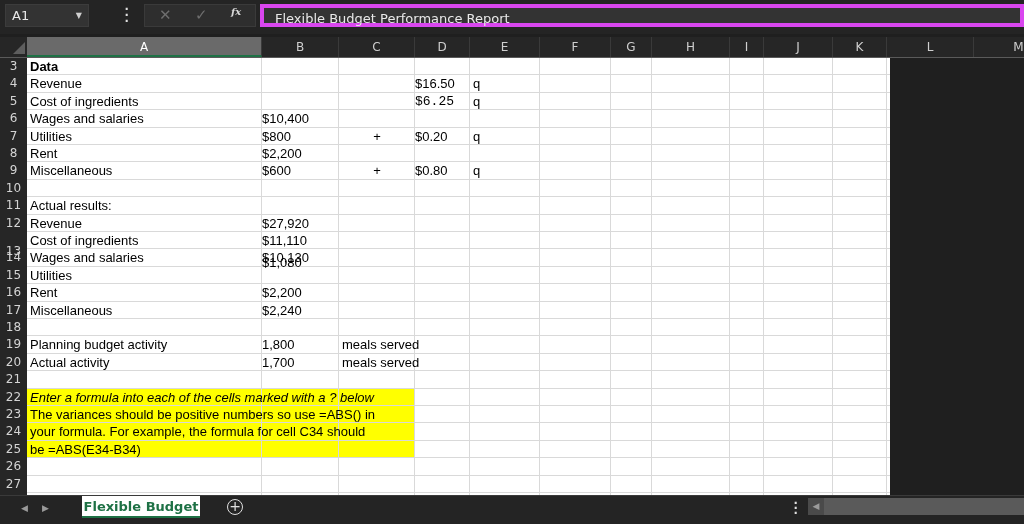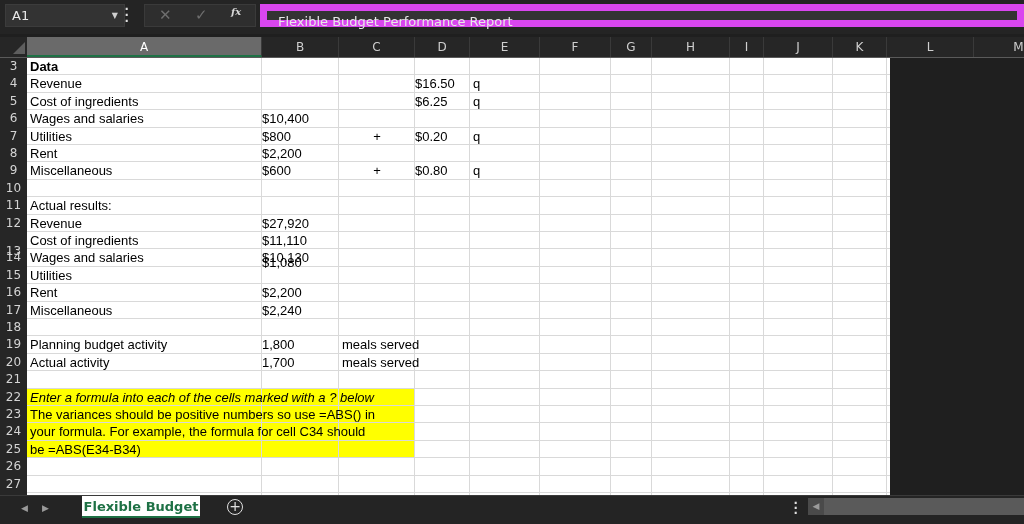--- a/index.html
+++ b/index.html
@@ -1,27 +1,27 @@
 <!DOCTYPE html>
 <html><head>
 <meta charset="utf-8">
 <style>
   * { box-sizing: border-box; margin: 0; padding: 0; }
   html, body { width: 1024px; height: 524px; overflow: hidden; background: #1f1f1f; }
   body { position: relative; font-family: "Liberation Sans", sans-serif; }
 
   
   #fbar { position: absolute; left: 0; top: 0; width: 1024px; height: 34px; background: #242424; }
-  #namebox { position: absolute; left: 5px; top: 4px; width: 120px; height: 23px; background: #333333; border: 1px solid #3c3c3c; color: #e8e8e8; font-family: "DejaVu Sans", sans-serif; font-size: 13px; line-height: 21px; padding-left: 6px; }
+  #namebox { position: absolute; left: 5px; top: 4px; width: 84px; height: 23px; background: #333333; border: 1px solid #3c3c3c; color: #e8e8e8; font-family: "DejaVu Sans", sans-serif; font-size: 13px; line-height: 21px; padding-left: 6px; }
   #namebox-arrow { position: absolute; right: 6px; top: 0; font-size: 8px; color: #d0d0d0; }
   #fb-dots { position: absolute; left: 124px; top: 6px; width: 6px; color: #e0e0e0; font-size: 14px; line-height: 6px; text-align: center; font-weight: bold; }
   #fb-btns { position: absolute; left: 144px; top: 4px; width: 112px; height: 23px; background: #2e2e2e; border: 1px solid #3a3a3a; }
   .fb-ico { position: absolute; top: 1px; font-size: 15px; color: #6e6e6e; }
   #fx-ico { position: absolute; left: 86px; top: 1px; font-family: "DejaVu Serif", serif; font-style: italic; font-weight: bold; font-size: 10px; color: #d8d8d8; }
-  #formula { position: absolute; left: 260px; top: 4px; width: 764px; height: 23px; background: #333333; border: 7px solid #d946ef; color: #e8e8e8; font-family: "DejaVu Sans", sans-serif; font-size: 13px; line-height: 21px; padding-left: 11px; }
+  #formula { position: absolute; left: 260px; top: 4px; width: 764px; height: 23px; background: #333333; border: 4px solid #d946ef; color: #e8e8e8; font-family: "DejaVu Sans", sans-serif; font-size: 13px; line-height: 21px; padding-left: 11px; }
 
   
   #colhdr { position: absolute; left: 0; top: 37px; width: 1024px; height: 21px; background: #262626; border-bottom: 1px solid #5a5a5a; }
   #corner { position: absolute; left: 0; top: 0; width: 27px; height: 20px; }
   #corner-tri { position: absolute; right: 2px; bottom: 3px; width: 0; height: 0; border-left: 12px solid transparent; border-bottom: 12px solid #5e5e5e; }
   .ch { position: absolute; top: 0; height: 20px; color: #cfcfcf; font-family: "DejaVu Sans", sans-serif; font-size: 12px; line-height: 21px; text-align: center; border-right: 1px solid #3a3a3a; }
   .ch.sel { background: #6a6a6a; color: #ffffff; border-bottom: 2px solid #1e7145; }
 
   
   #grid { position: absolute; left: 27px; top: 58px; width: 863px; height: 437px; background: #ffffff; overflow: hidden; }
@@ -149,21 +149,21 @@
     <div class="hline" style="top: 364.4px;"></div>
     <div class="hline" style="top: 381.8px;"></div>
     <div class="hline" style="top: 399.2px;"></div>
     <div class="hline" style="top: 416.6px;"></div>
     <div class="hline" style="top: 434px;"></div>
     <div class="cell l b" style="left: 0px; width: 235px; top: 0px;">Data</div>
     <div class="cell l" style="left: 0px; width: 235px; top: 17.4px;">Revenue</div>
     <div class="cell r" style="left: 388px; width: 55px; top: 17.4px;">$16.50</div>
     <div class="cell l" style="left: 443px; width: 70px; top: 17.4px;">q</div>
     <div class="cell l" style="left: 0px; width: 235px; top: 34.8px;">Cost of ingredients</div>
-    <div class="cell r" style="left: 388px; width: 55px; top: 34.8px;">$6.25</div>
+    <div class="cell r" style="left: 388px; width: 55px; top: 34.8px; font-family: Liberation Mono, monospace;">$6.25</div>
     <div class="cell l" style="left: 443px; width: 70px; top: 34.8px;">q</div>
     <div class="cell l" style="left: 0px; width: 235px; top: 52.2px;">Wages and salaries</div>
     <div class="cell r" style="left: 235px; width: 77px; top: 52.2px;">$10,400</div>
     <div class="cell l" style="left: 0px; width: 235px; top: 69.6px;">Utilities</div>
     <div class="cell r" style="left: 235px; width: 77px; top: 69.6px;">$800</div>
     <div class="cell c" style="left: 312px; width: 76px; top: 69.6px;">+</div>
     <div class="cell r" style="left: 388px; width: 55px; top: 69.6px;">$0.20</div>
     <div class="cell l" style="left: 443px; width: 70px; top: 69.6px;">q</div>
     <div class="cell l" style="left: 0px; width: 235px; top: 87px;">Rent</div>
     <div class="cell r" style="left: 235px; width: 77px; top: 87px;">$2,200</div>

